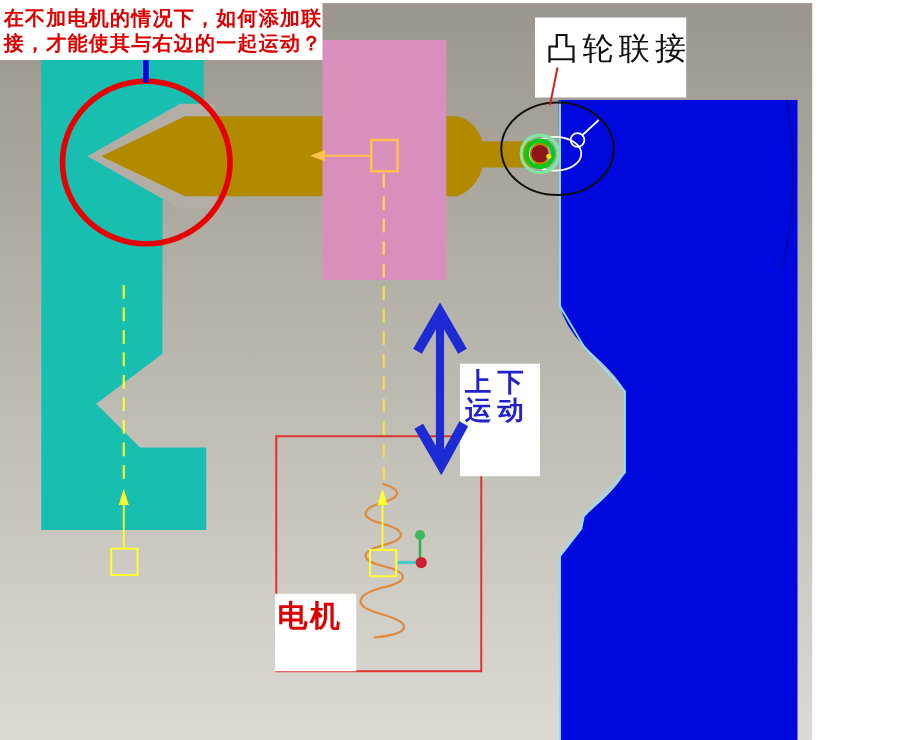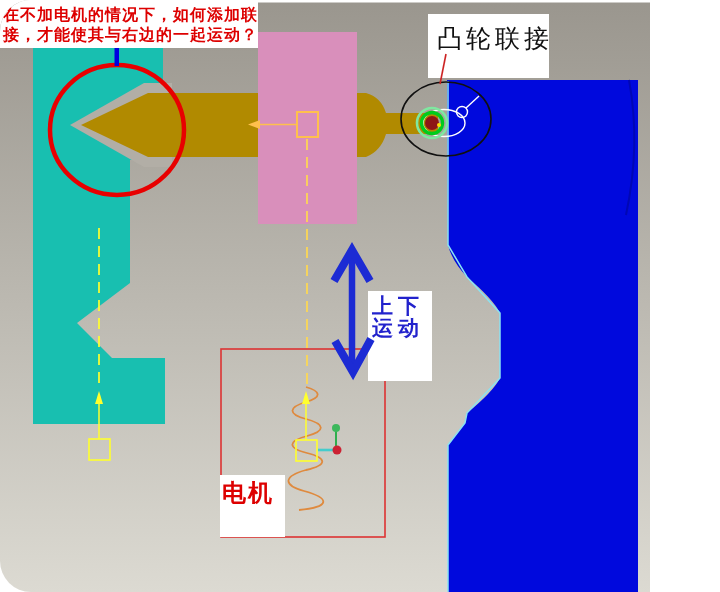--- a/index.html
+++ b/index.html
@@ -1,17 +1,17 @@
 <!DOCTYPE html>
 <html><head>
 <meta charset="utf-8">
 <style>
   html,body{margin:0;padding:0;background:#ffffff;}
   #screen{position:relative;width:720px;height:592px;background:#ffffff;overflow:hidden;
-          font-family:"DejaVu Sans","Liberation Sans",sans-serif;border-radius:31px;}
+          font-family:"DejaVu Sans","Liberation Sans",sans-serif;}
   svg{display:block;}
   text{font-family:"DejaVu Sans","Liberation Sans",sans-serif;}
   .q-text{font-size:16px;font-weight:bold;letter-spacing:1px;}
   .cam-text{font-size:25px;letter-spacing:4px;}
   .motion-text{font-size:21px;letter-spacing:5px;font-weight:bold;}
   .motor-text{font-size:24px;font-weight:bold;letter-spacing:2px;}
 </style>
 </head>
 <body>
 

